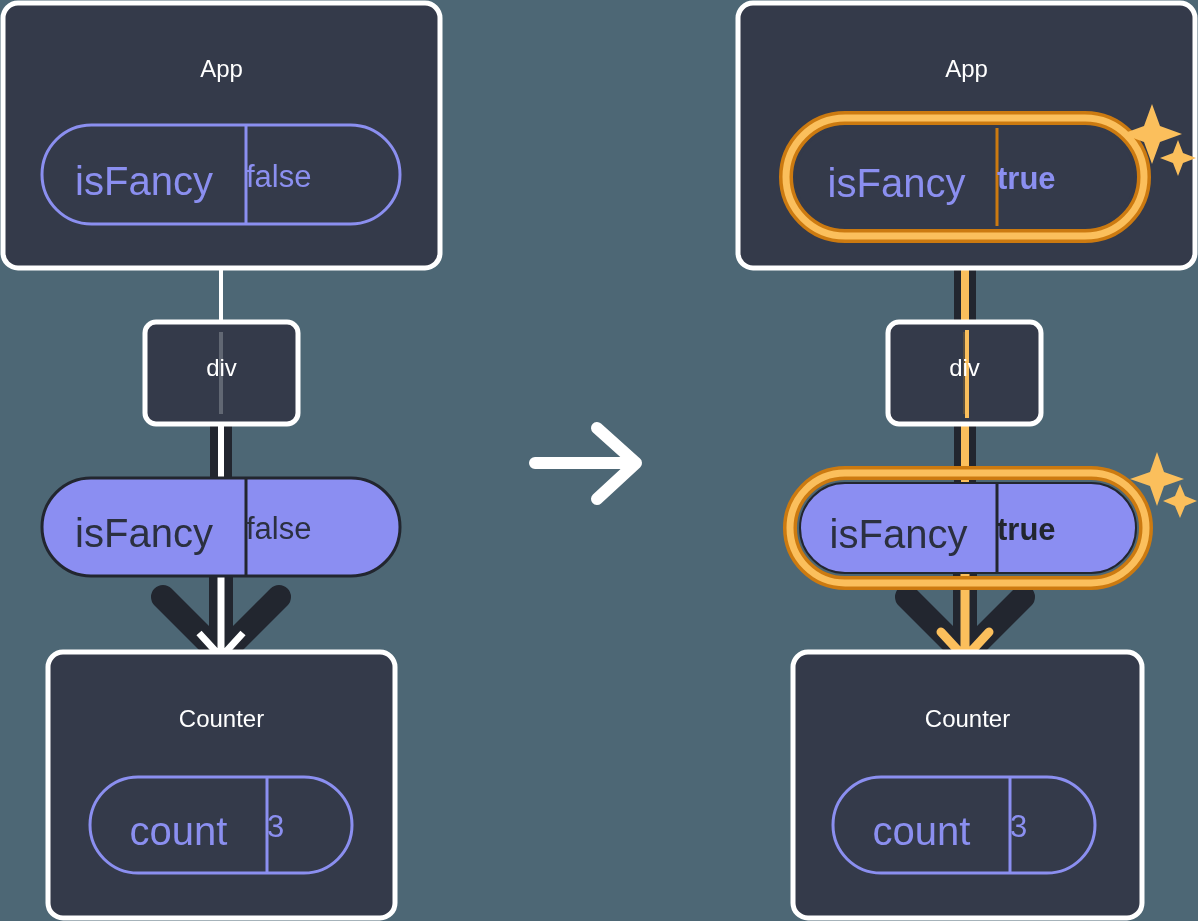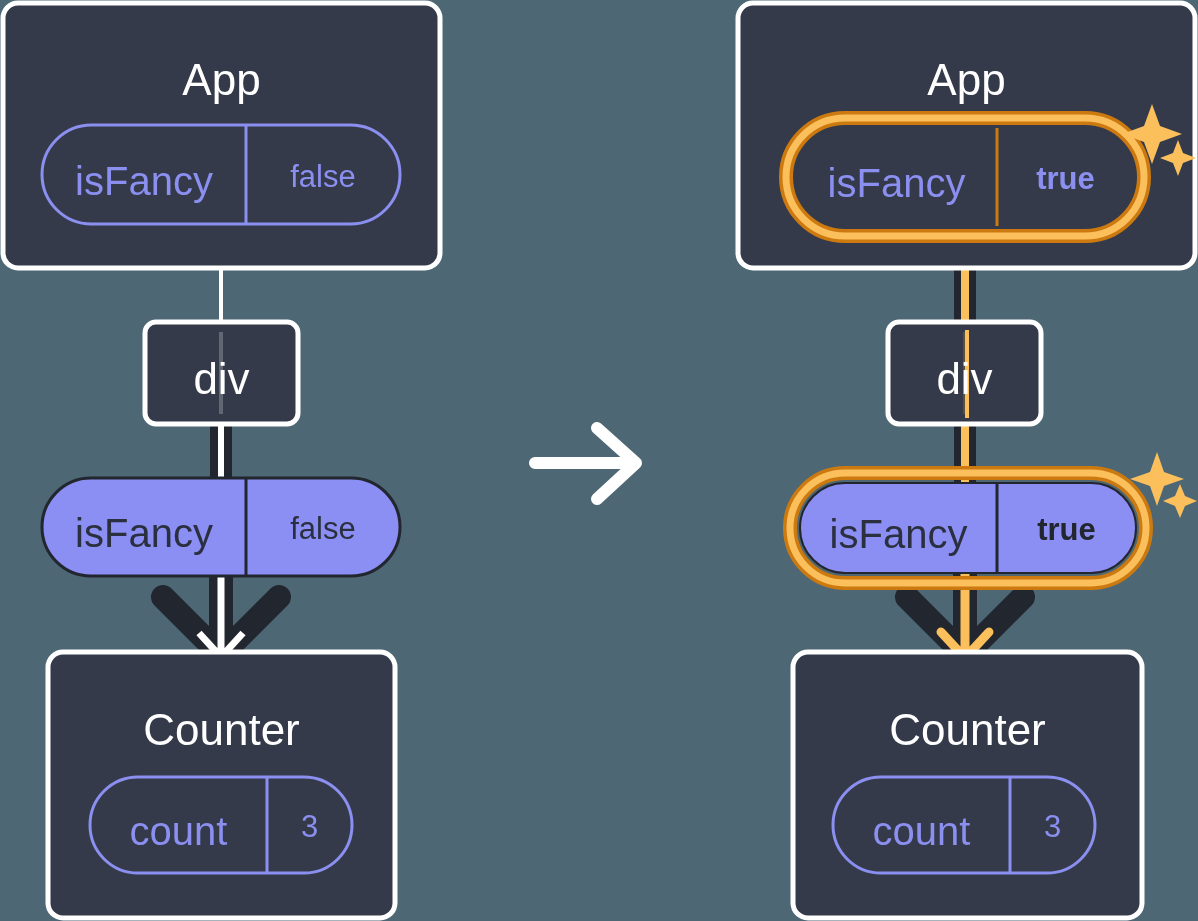--- a/index.html
+++ b/index.html
@@ -22,32 +22,31 @@
     width: 1198px;
     height: 921px;
   }
   .txt {
     position: absolute;
     white-space: nowrap;
     pointer-events: none;
   }
   .box-title {
     color: #ffffff;
-    font-size: 44px;
+    font-size: 24px;
     font-weight: 400;
     text-align: center;
   }
   .pill-key {
     font-size: 40px;
     font-weight: 400;
     text-align: center;
   }
   .pill-val {
     font-size: 31px;
-    text-align: center;
   }
   .key-outline { color: #8b8ff0; }
   .val-outline { color: #8b8ff0; }
   .val-outline-bold { color: #8b8ff0; font-weight: 700; }
   .key-solid { color: #2b3040; }
   .val-solid { color: #2b3040; }
   .val-solid-bold { color: #22262f; font-weight: 700; }
 </style>
 </head>
 <body>

